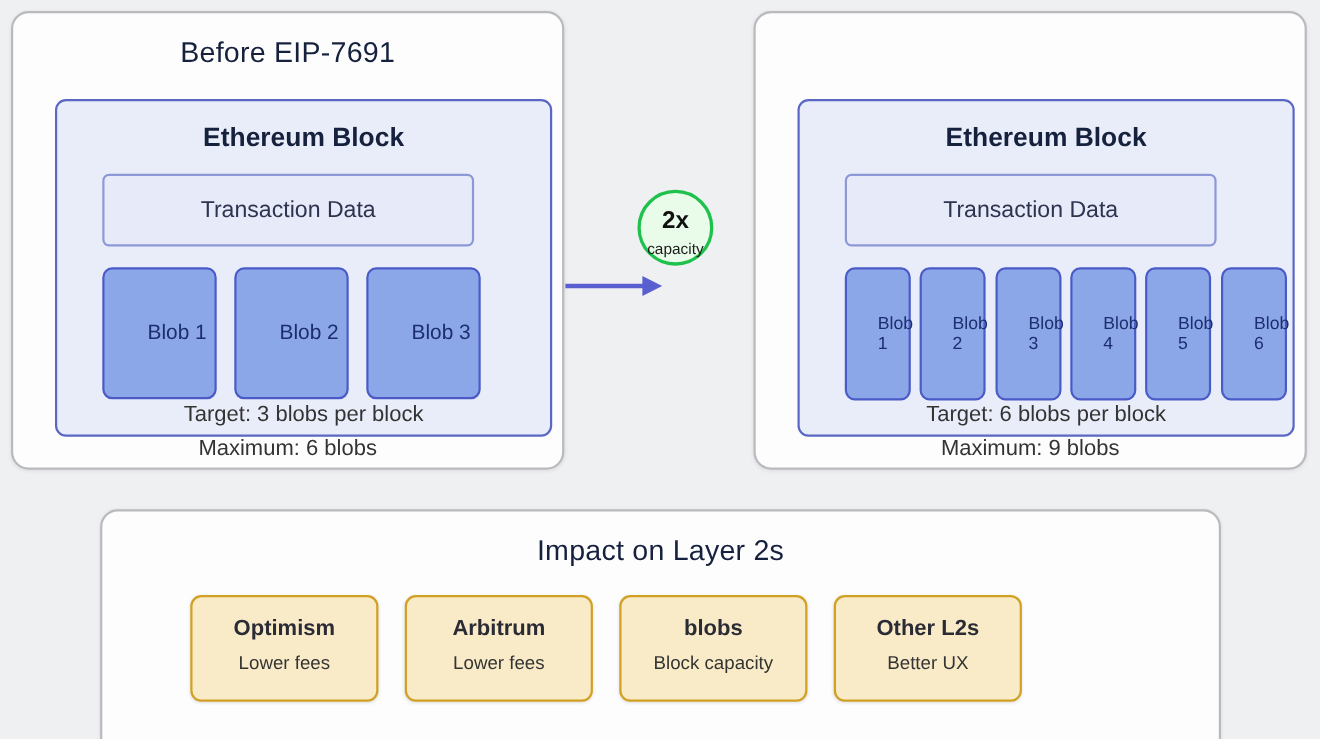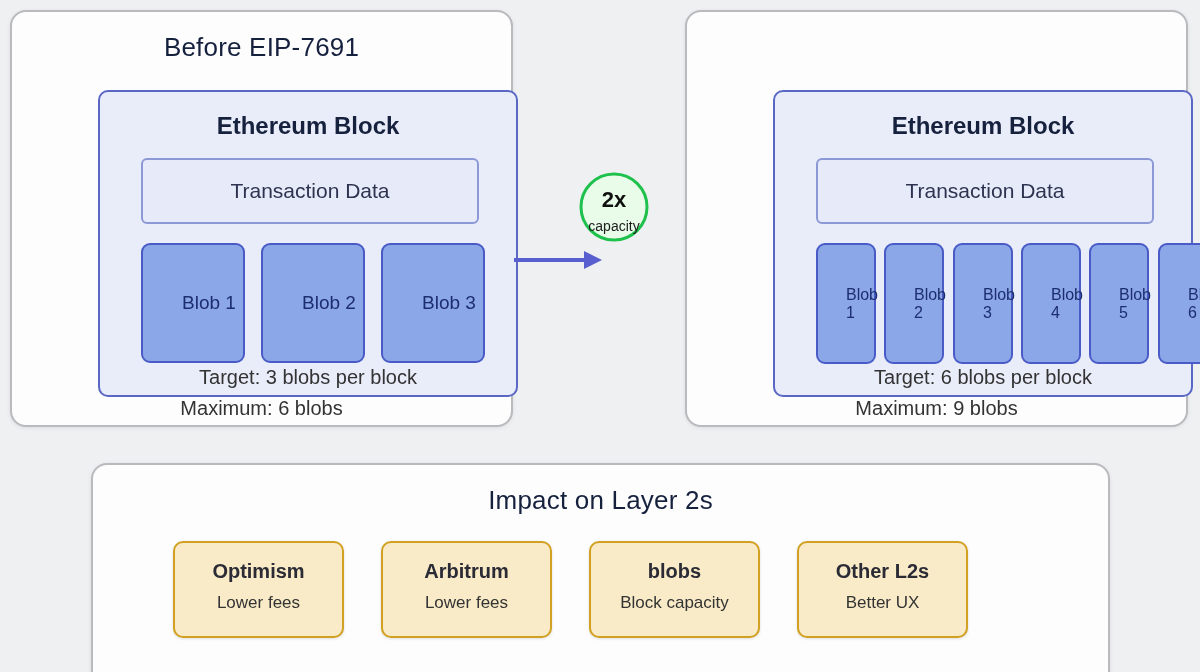--- a/index.html
+++ b/index.html
@@ -17,26 +17,25 @@
   }
   #before-panel { left:10px;  top:10px; width:503px; height:417px; }
   #after-panel  { left:685px; top:10px; width:503px; height:417px; }
   #impact-panel { left:91px;  top:463px; width:1019px; height:240px; }
   .panel-title {
     position:absolute; top:20px; left:0; width:100%; margin:0;
     text-align:center; font-size:26px; font-weight:normal;
     color:var(--heading-text, #16213e); letter-spacing:.2px;
   }
   .block {
-    position:absolute; left:38px; top:78px; width:420px; height:307px;
+    position:absolute; left:38px; top:78px; width:452px; height:307px;
     box-sizing:border-box;
     background:var(--block-bg, #e9edf9);
     border:2px solid var(--block-border, #5a67c4);
     border-radius:10px;
-    margin-left:48px;
   }
   .block-title {
     position:absolute; top:20px; left:0; width:100%; margin:0;
     text-align:center; font-size:24px; font-weight:bold;
     color:var(--heading-text, #16213e);
   }
   .txbox {
     position:absolute; left:41px; top:66px; width:338px; height:66px;
     box-sizing:border-box;
     background:var(--txbox-bg, #e7ebf9);
@@ -63,21 +62,21 @@
   .maximum {
     position:absolute; bottom:5px; left:0; width:100%;
     text-align:center; font-size:20px; color:var(--body-text, #333);
   }
   #connector { position:absolute; left:0; top:0; pointer-events:none; }
   .arrow-line  { stroke:var(--arrow, #5a5fd0); stroke-width:4; }
   .arrow-head  { fill:var(--arrow, #5a5fd0); }
   .badge-circle{ fill:var(--green-bg, #e9fbe9); stroke:var(--green-border, #1fc14d); stroke-width:3; }
   .badge-mult  { font-family:"Liberation Sans", sans-serif; font-size:22px; font-weight:bold; fill:#101010; text-anchor:middle; }
   .badge-label { font-family:"Liberation Sans", sans-serif; font-size:14px; fill:#1c1c1c; text-anchor:middle; }
-  .l2row { position:absolute; left:80px; top:76px; display:flex; gap:37px; }
+  .l2row { position:absolute; left:80px; top:76px; display:flex; gap:24px; }
   .l2card {
     width:171px; height:97px; box-sizing:border-box;
     background:var(--l2-bg, #f9ebc7);
     border:2px solid var(--l2-border, #d2a023);
     border-radius:10px; text-align:center;
     box-shadow:0 1px 3px rgba(0,0,0,.12);
   }
   .l2name    { margin-top:17px; font-size:20px; font-weight:bold; color:#2b2b35; }
   .l2benefit { margin-top:10px; font-size:17px; color:var(--body-text, #333); }
 </style>

